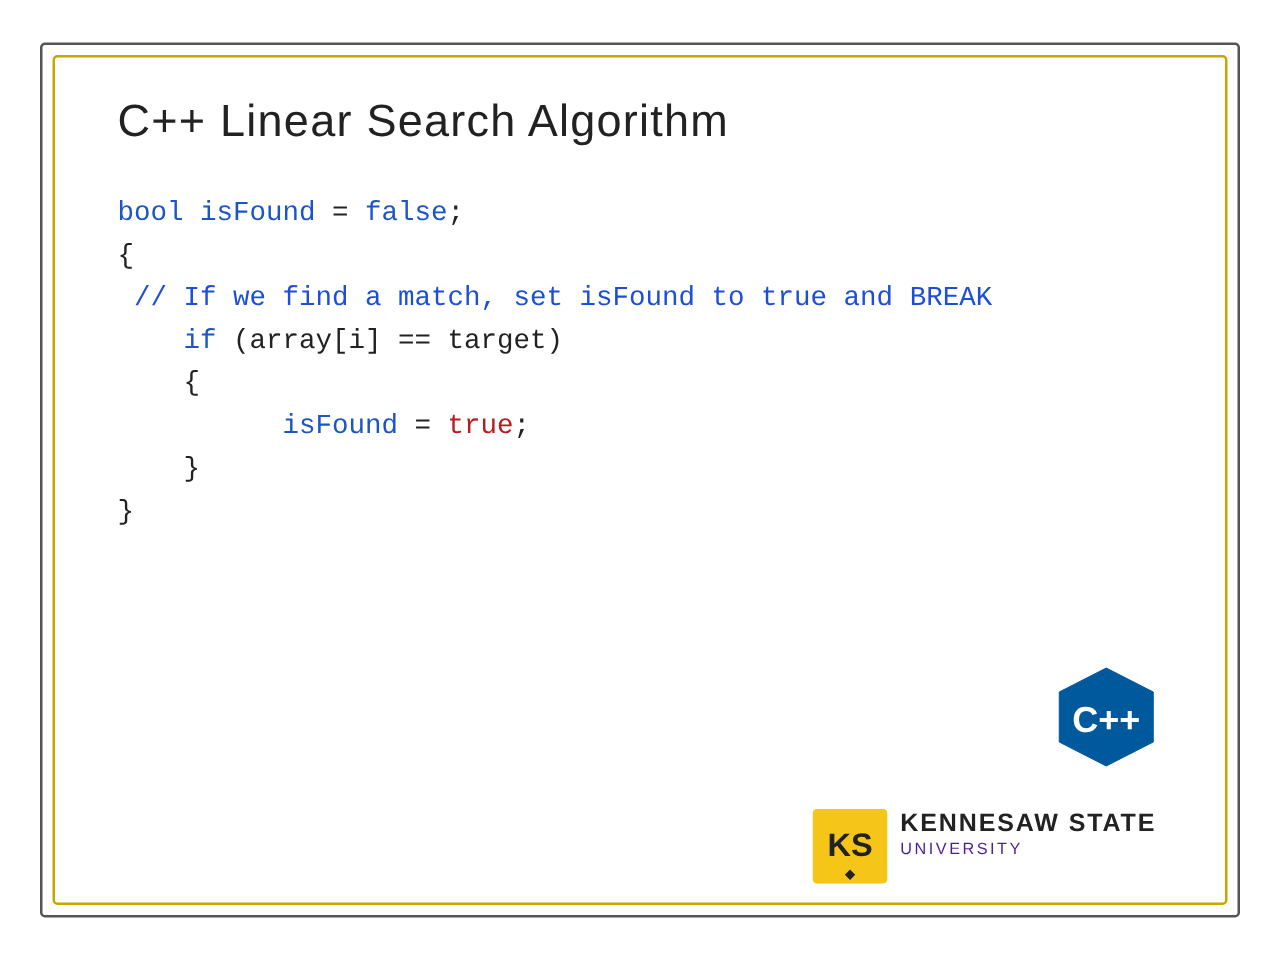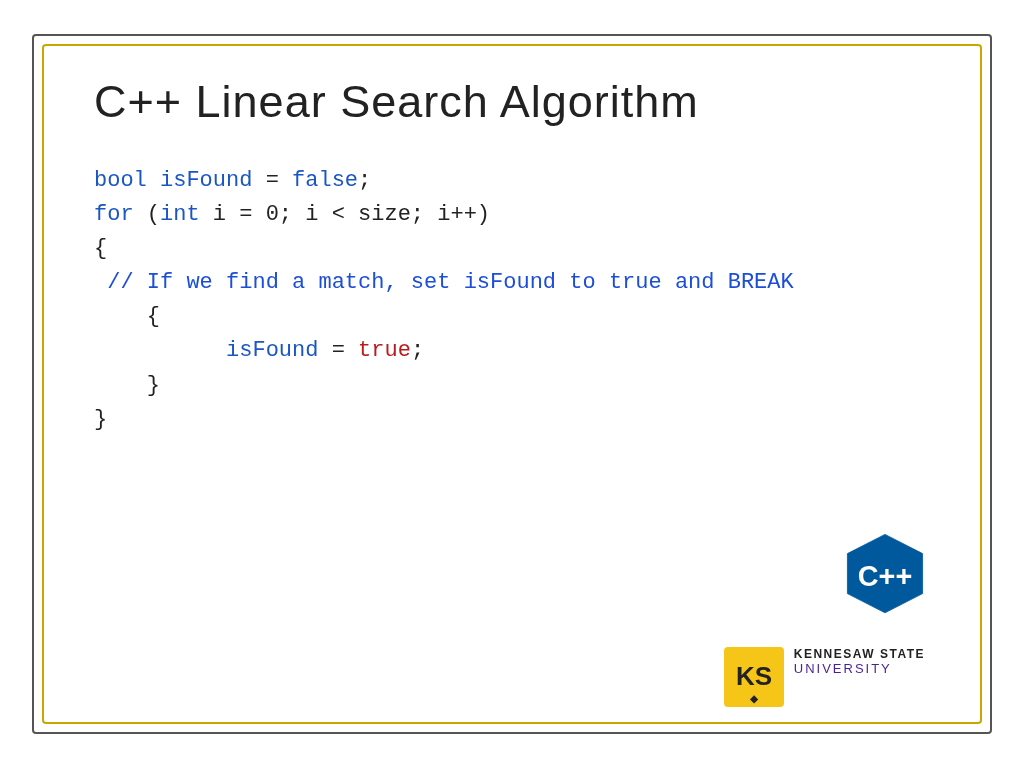--- a/index.html
+++ b/index.html
@@ -27,21 +27,21 @@
       width: 100%;
       height: 100%;
       border: 2px solid #c8a800;
       border-radius: 4px;
       padding: 30px 50px 30px 50px;
       position: relative;
       background: #fff;
     }
 
     .slide-title {
-      font-size: 45px;
+      font-size: 36px;
       font-weight: 400;
       color: #222;
       letter-spacing: 1px;
       margin-bottom: 36px;
       font-family: 'Segoe UI', Arial, sans-serif;
     }
 
     .code-block {
       font-family: 'Courier New', Courier, monospace;
       font-size: 22px;
@@ -82,21 +82,21 @@
       height: 60px;
     }
 
     .ksu-text {
       display: flex;
       flex-direction: column;
       align-items: flex-start;
     }
 
     .ksu-name {
-      font-size: 12px;
+      font-size: 20px;
       font-weight: 700;
       color: #222;
       letter-spacing: 1.5px;
       line-height: 1.2;
     }
 
     .ksu-sub {
       font-size: 13px;
       font-weight: 400;
       color: #4c1d95;
@@ -108,26 +108,26 @@
 
 <div class="slide-outer">
   <div class="slide-inner">
 
     <div class="slide-title">C++  Linear Search Algorithm</div>
 
     <div class="code-block">
 
       <span class="code-line"><span class="kw-blue">bool</span><span class="txt-black"> </span><span class="kw-blue">isFound</span><span class="txt-black"> = </span><span class="kw-blue">false</span><span class="txt-black">;</span></span>
 
-      <span class="code-line"><span class="kw-blue">for</span><span class="txt-black"> (</span><span class="kw-blue">int</span><span class="txt-black"> i = 0; i &lt; size; i++)</span></span>
 
       <span class="code-line"><span class="txt-black">{</span></span>
 
       <span class="code-line"><span class="kw-green"> // If we find a match, set isFound to true and BREAK</span></span>
 
+      <span class="code-line"><span class="txt-black">    </span><span class="kw-blue">if</span><span class="txt-black"> (array[i] == target)</span></span>
 
       <span class="code-line"><span class="txt-black">    {</span></span>
 
       <span class="code-line"><span class="txt-black">          </span><span class="kw-blue">isFound</span><span class="txt-black"> = </span><span class="kw-teal">true</span><span class="txt-black">;</span></span>
 
 
       <span class="code-line"><span class="txt-black">    }</span></span>
 
       <span class="code-line"><span class="txt-black">}</span></span>
     </div>

